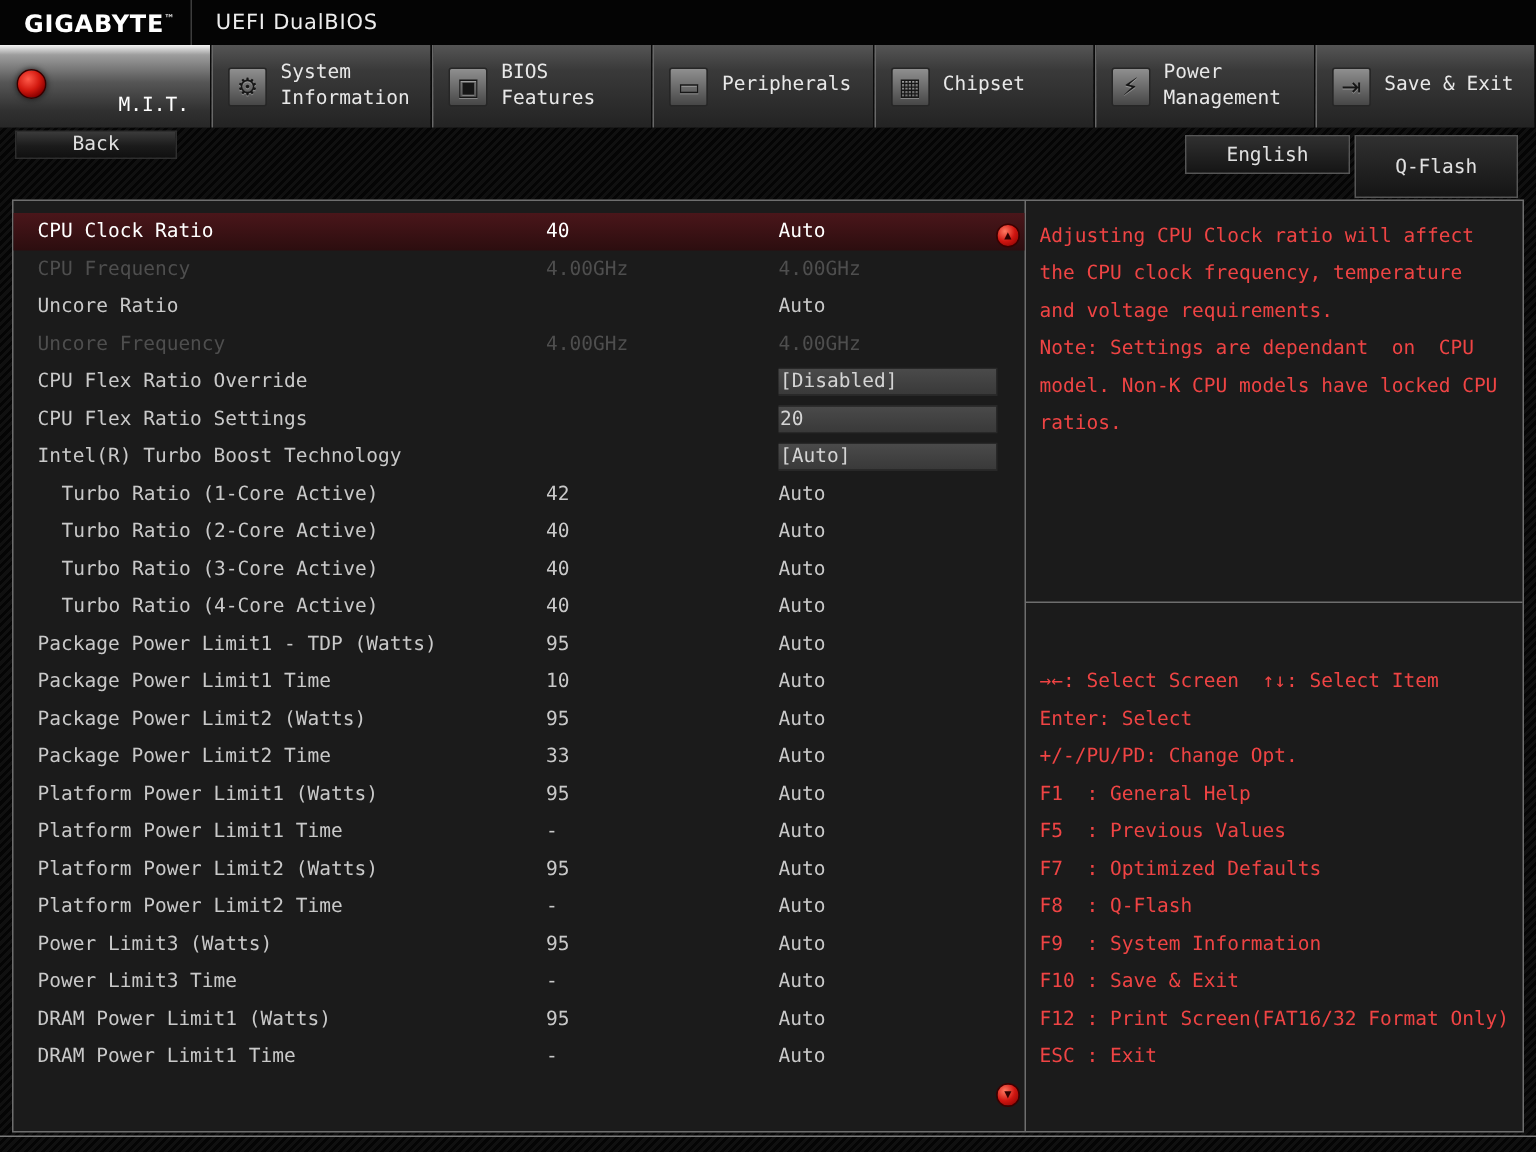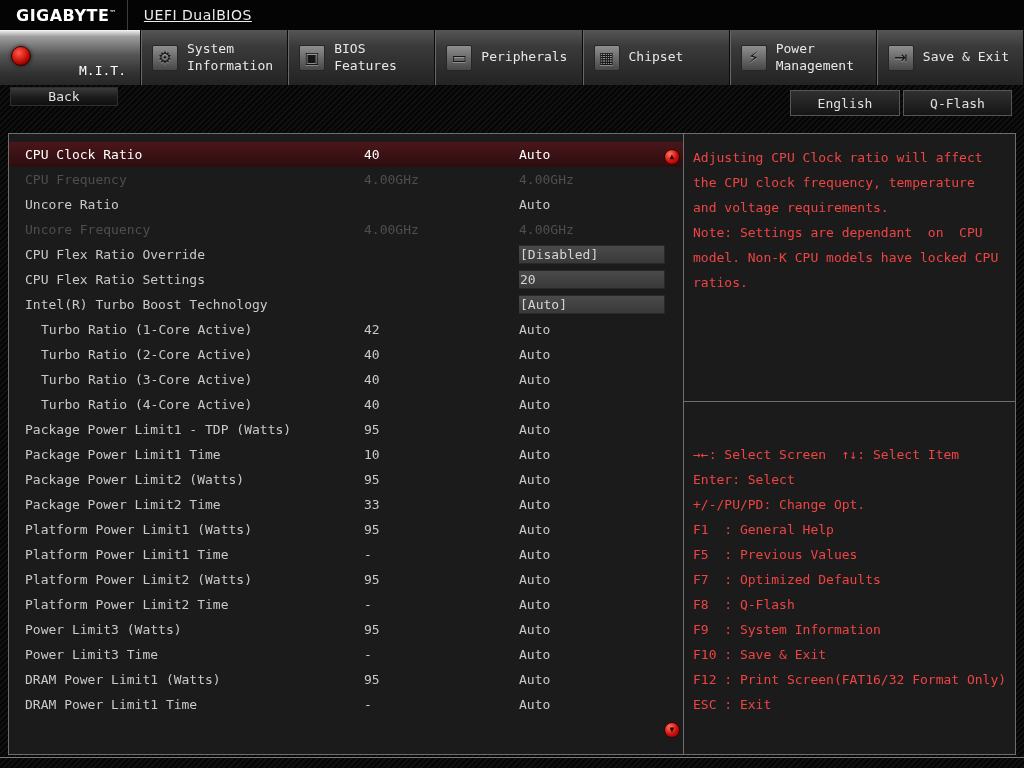--- a/index.html
+++ b/index.html
@@ -10,21 +10,21 @@
     background: repeating-linear-gradient(135deg,#101010 0 2px,#050505 2px 4px);
     font-family:"DejaVu Sans Mono", monospace;
     color:#c9c9c9;
   }
 
   
   .topbar { position:absolute; left:0; top:0; right:0; height:30px; background:#040404; display:flex; align-items:center; }
   .brand { font-family:"DejaVu Sans", sans-serif; font-weight:bold; font-size:16px; letter-spacing:0.5px; color:#fff; padding:0 10px 0 16px; }
   .brand sup { font-size:7px; vertical-align:super; color:#ddd; }
   .topbar-sep { width:1px; height:30px; background:#3c3c3c; }
-  .app-title { font-family:"DejaVu Sans", sans-serif; font-size:14px; color:#ededed; padding-left:16px; letter-spacing:0.5px;text-decoration:underline; }
+  .app-title { font-family:"DejaVu Sans", sans-serif; font-size:14px; color:#ededed; padding-left:16px; letter-spacing:0.5px; }
 
   
   .tabbar {
     position:absolute; left:0; top:30px; right:0; height:55px;
     display:flex; align-items:stretch;
     background: repeating-linear-gradient(135deg,#161616 0 2px,#0b0b0b 2px 4px);
   }
   .tab {
     position:relative; flex:1 1 0; display:flex; align-items:center; gap:9px;
     padding:0 4px 0 10px; cursor:pointer;
@@ -50,21 +50,21 @@
   }
   .tab.active .tab-label { position:absolute; left:31px; bottom:5px; color:#fff;padding-left:48px; }
 
   
   .btn {
     position:absolute; font-family:"DejaVu Sans Mono", monospace; font-size:13px; color:#e0e0e0;
     background: linear-gradient(180deg,#303030,#151515); border:1px solid #565656; cursor:pointer;
   }
   .btn.back { left:10px; top:87px; width:108px; height:19px; border-color:#2e2e2e; background:linear-gradient(180deg,#3a3a3a 0%,#1b1b1b 55%,#101010 100%); }
   .btn.english { left:790px; top:90px; width:110px; height:26px; }
-  .btn.qflash  { left:903px; top:90px; width:109px; height:26px; }
+  .btn.qflash  { left:903px; top:90px; width:109px; height:42px; }
 
   
   .main {
     position:absolute; left:8px; top:133px; width:1008px; height:622px;
     border:1px solid #6e6e6e; background:#1b1b1b; display:flex;
   }
   .settings-pane { width:675px; position:relative; border-right:1px solid #6e6e6e; }
   .settings-list { padding-top:8px; }
   .row {
     height:25px; display:grid; grid-template-columns:339px 155px auto;

